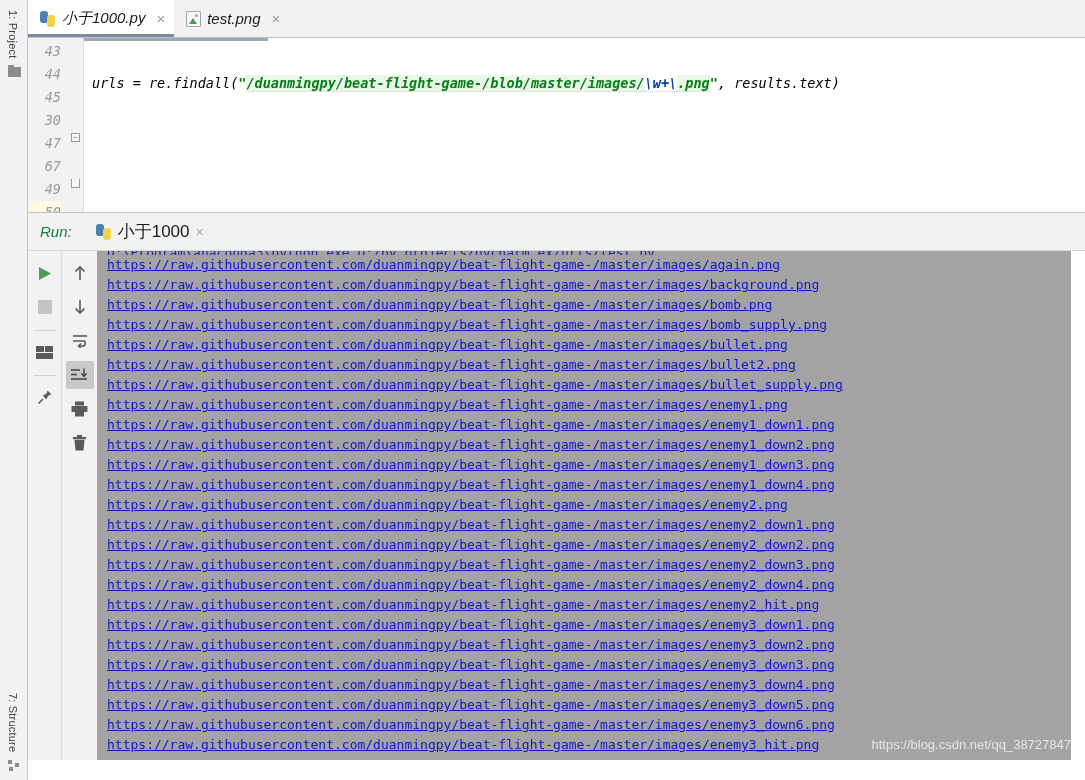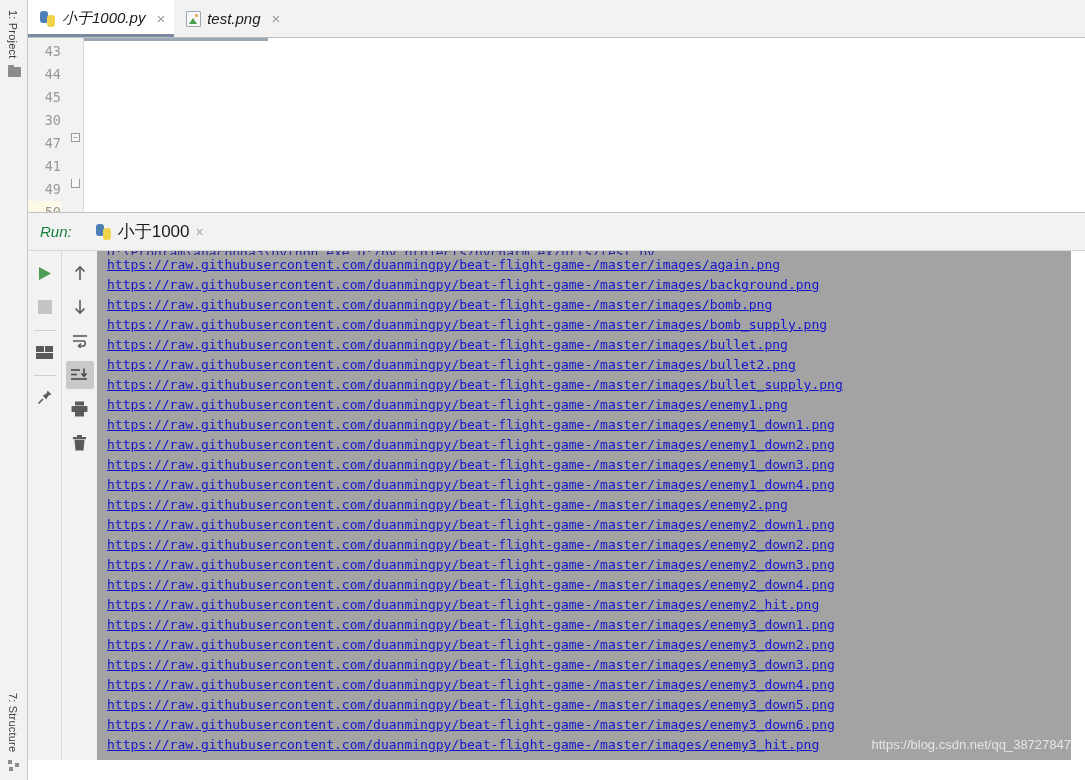--- a/index.html
+++ b/index.html
@@ -123,21 +123,21 @@
     width: 9px; height: 9px; border: 1px solid #9a9a9a;
     background: #f7f7f7; position: absolute; left: 3px;
     font-size: 8px; line-height: 7px; text-align: center; color: #666;
   }
   .code {
     flex: 1 1 auto; padding-top: 2px; padding-left: 8px;
     font-family: "DejaVu Sans Mono", monospace;
     font-size: 13.5px; color: #000000;
     white-space: pre; overflow: hidden;
   }
-  .ln { height: 23px; line-height: 23px; }
+  .ln { height: 23px; line-height: 23px; font-style: italic; }
   .gutter .ln { height: 23px; line-height: 23px; }
   .cur-line { background: #fdf9e6; }
   .str { color: #067d17; font-weight: bold; }
   .str-link { color: #067d17; font-weight: bold; text-decoration: underline; }
   .str-hl { background: #e9f7e9; color: #067d17; font-weight: bold; }
   .re-esc { color: #0037a6; font-weight: bold; }
   .squig { border-bottom: 1px dotted #cfcfcf; }
 
   
   .runwrap { flex: 1 1 auto; display: flex; flex-direction: column; background: #ffffff; min-height: 0; }
@@ -252,31 +252,32 @@
 
     <div class="editor">
       <div class="editor-scroll-top"></div>
 
       <div class="gutter">
         <div class="ln">43</div>
         <div class="ln">44</div>
         <div class="ln">45</div>
         <div class="ln">30</div>
         <div class="ln">47</div>
-        <div class="ln">41</div>
+        <div class="ln">67</div>
         <div class="ln">49</div>
         <div class="ln cur-line">50</div>
       </div>
 
       <div class="fold">
         <div class="fold-m" style="top:95px;">−</div>
         <div class="fold-m" style="top:141px;border-top:none;"></div>
       </div>
 
       <div class="code">
+        <div class="ln">urls = re.findall(<span class="str">"</span><span class="str-hl squig">/duanmingpy/beat-flight-game-/blob/master/images/</span><span class="re-esc squig">\w+\</span><span class="str-hl squig">.png</span><span class="str">"</span>, results.text)</div>
         <div class="ln"></div>
         
         
         
         
         
       </div>
     </div>
 
     <div class="runwrap">

